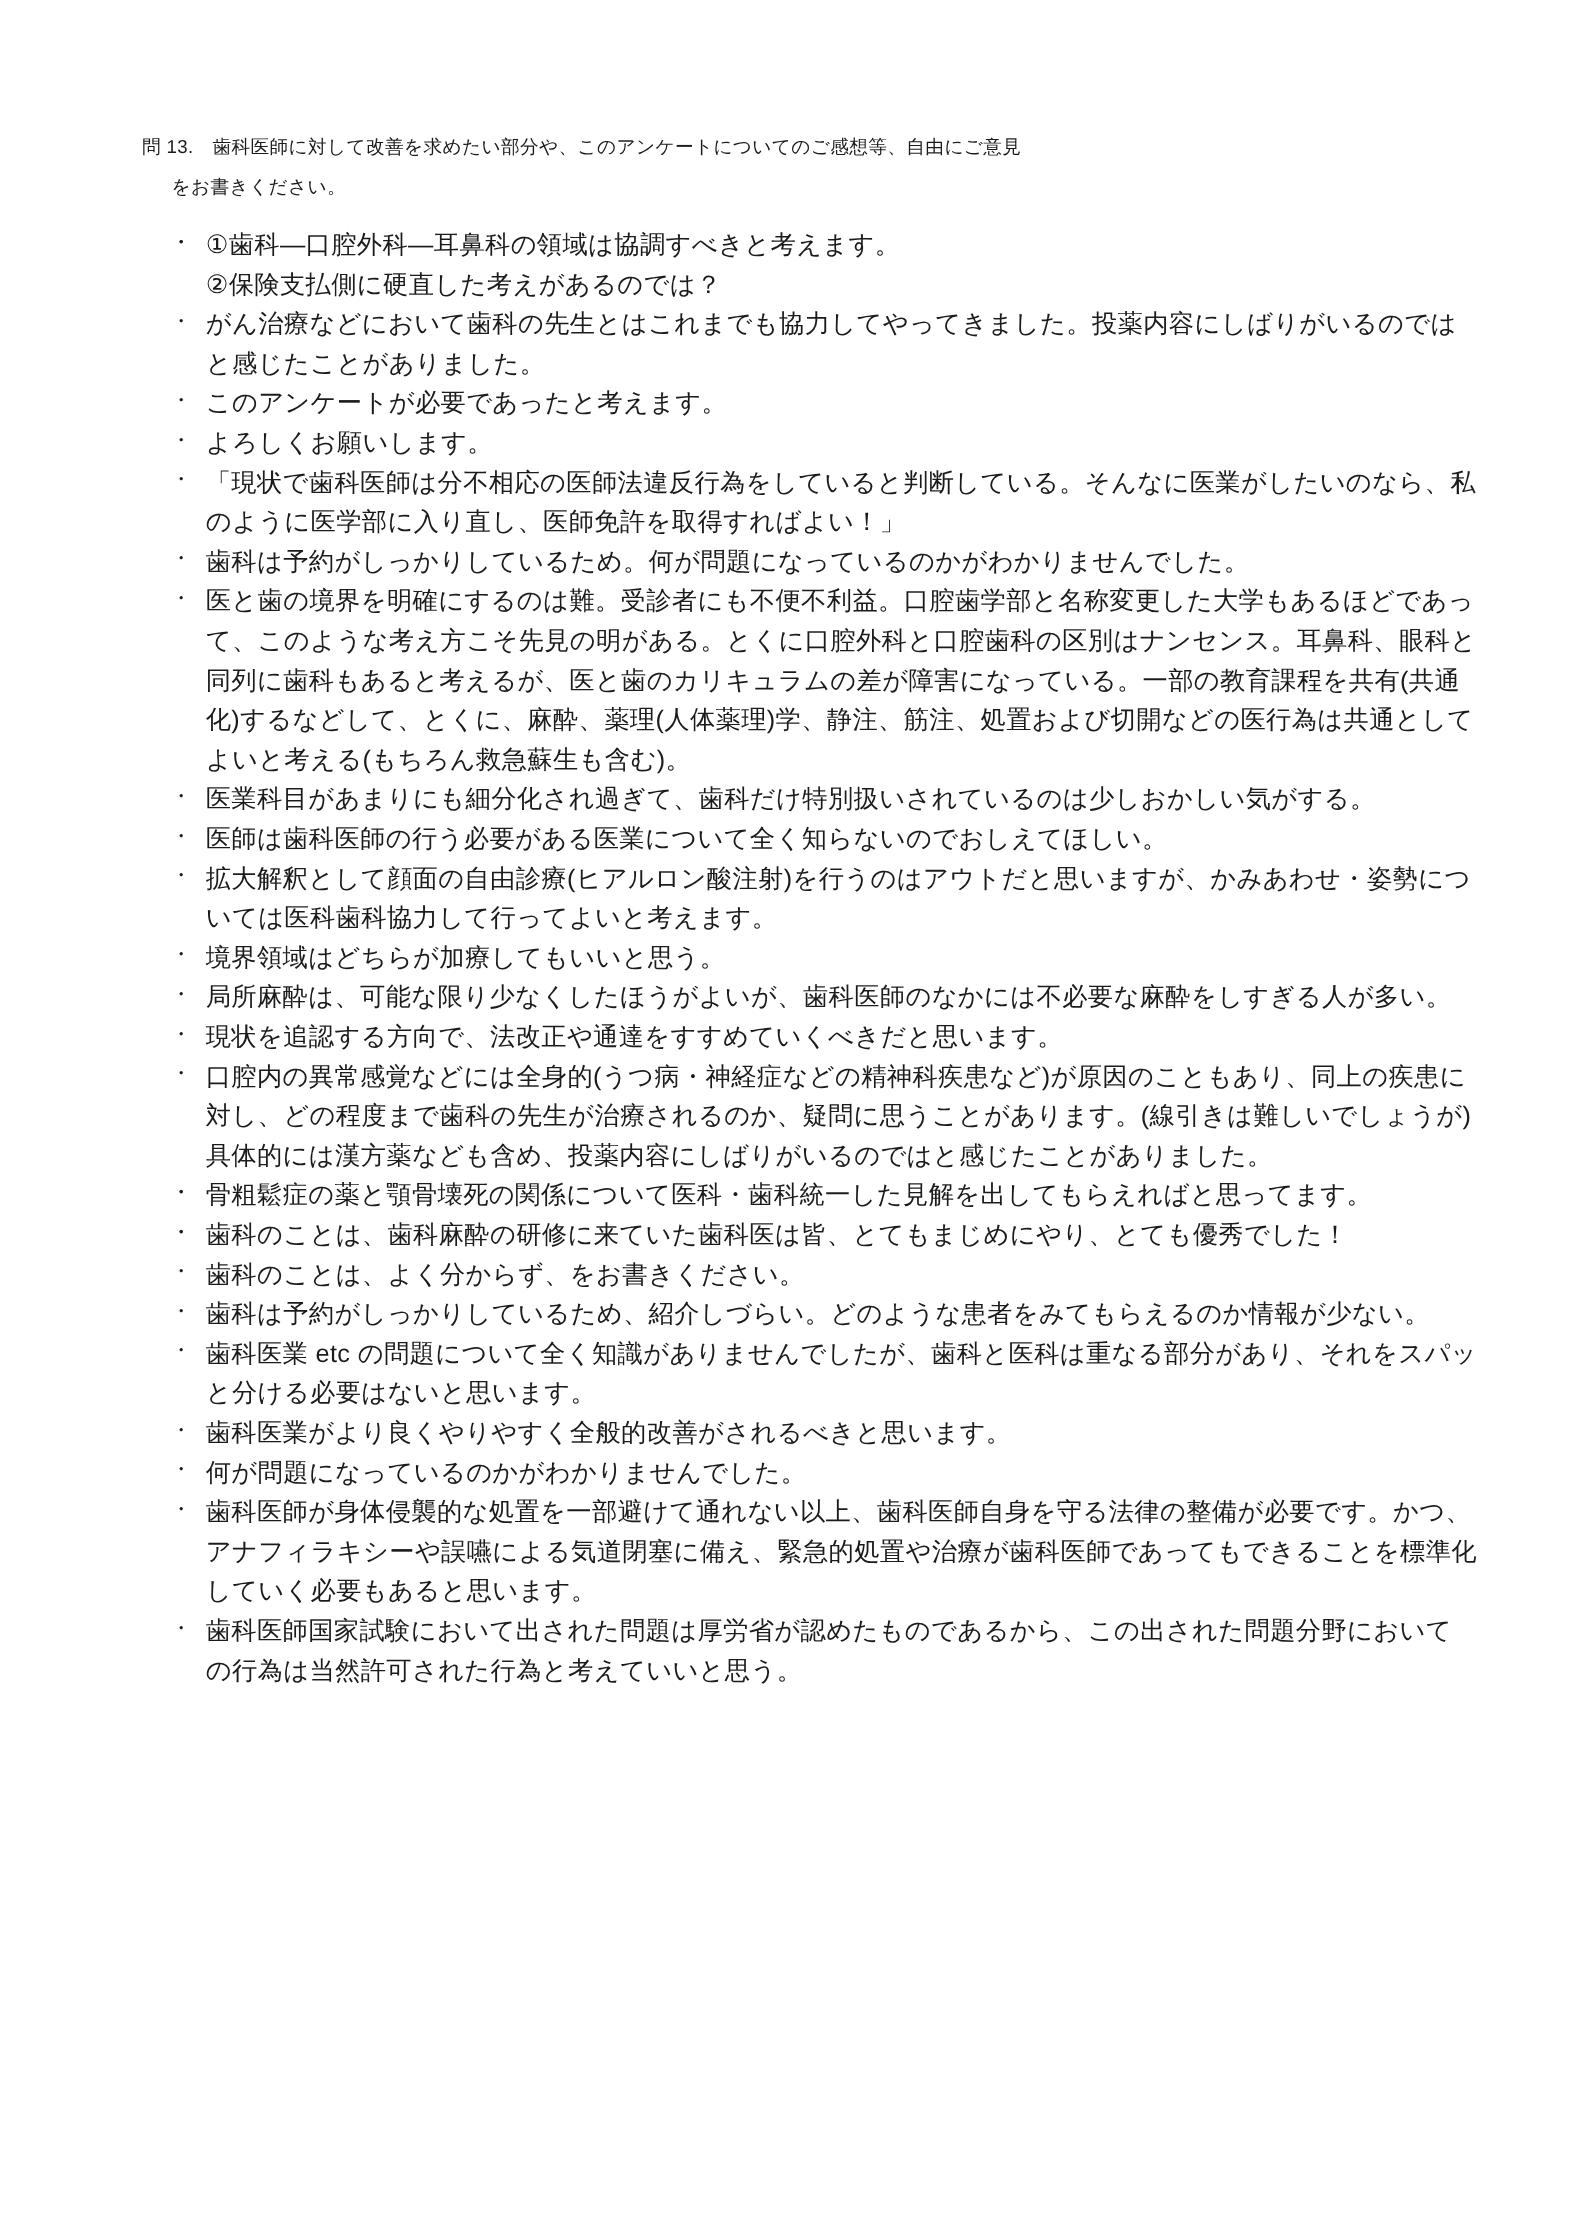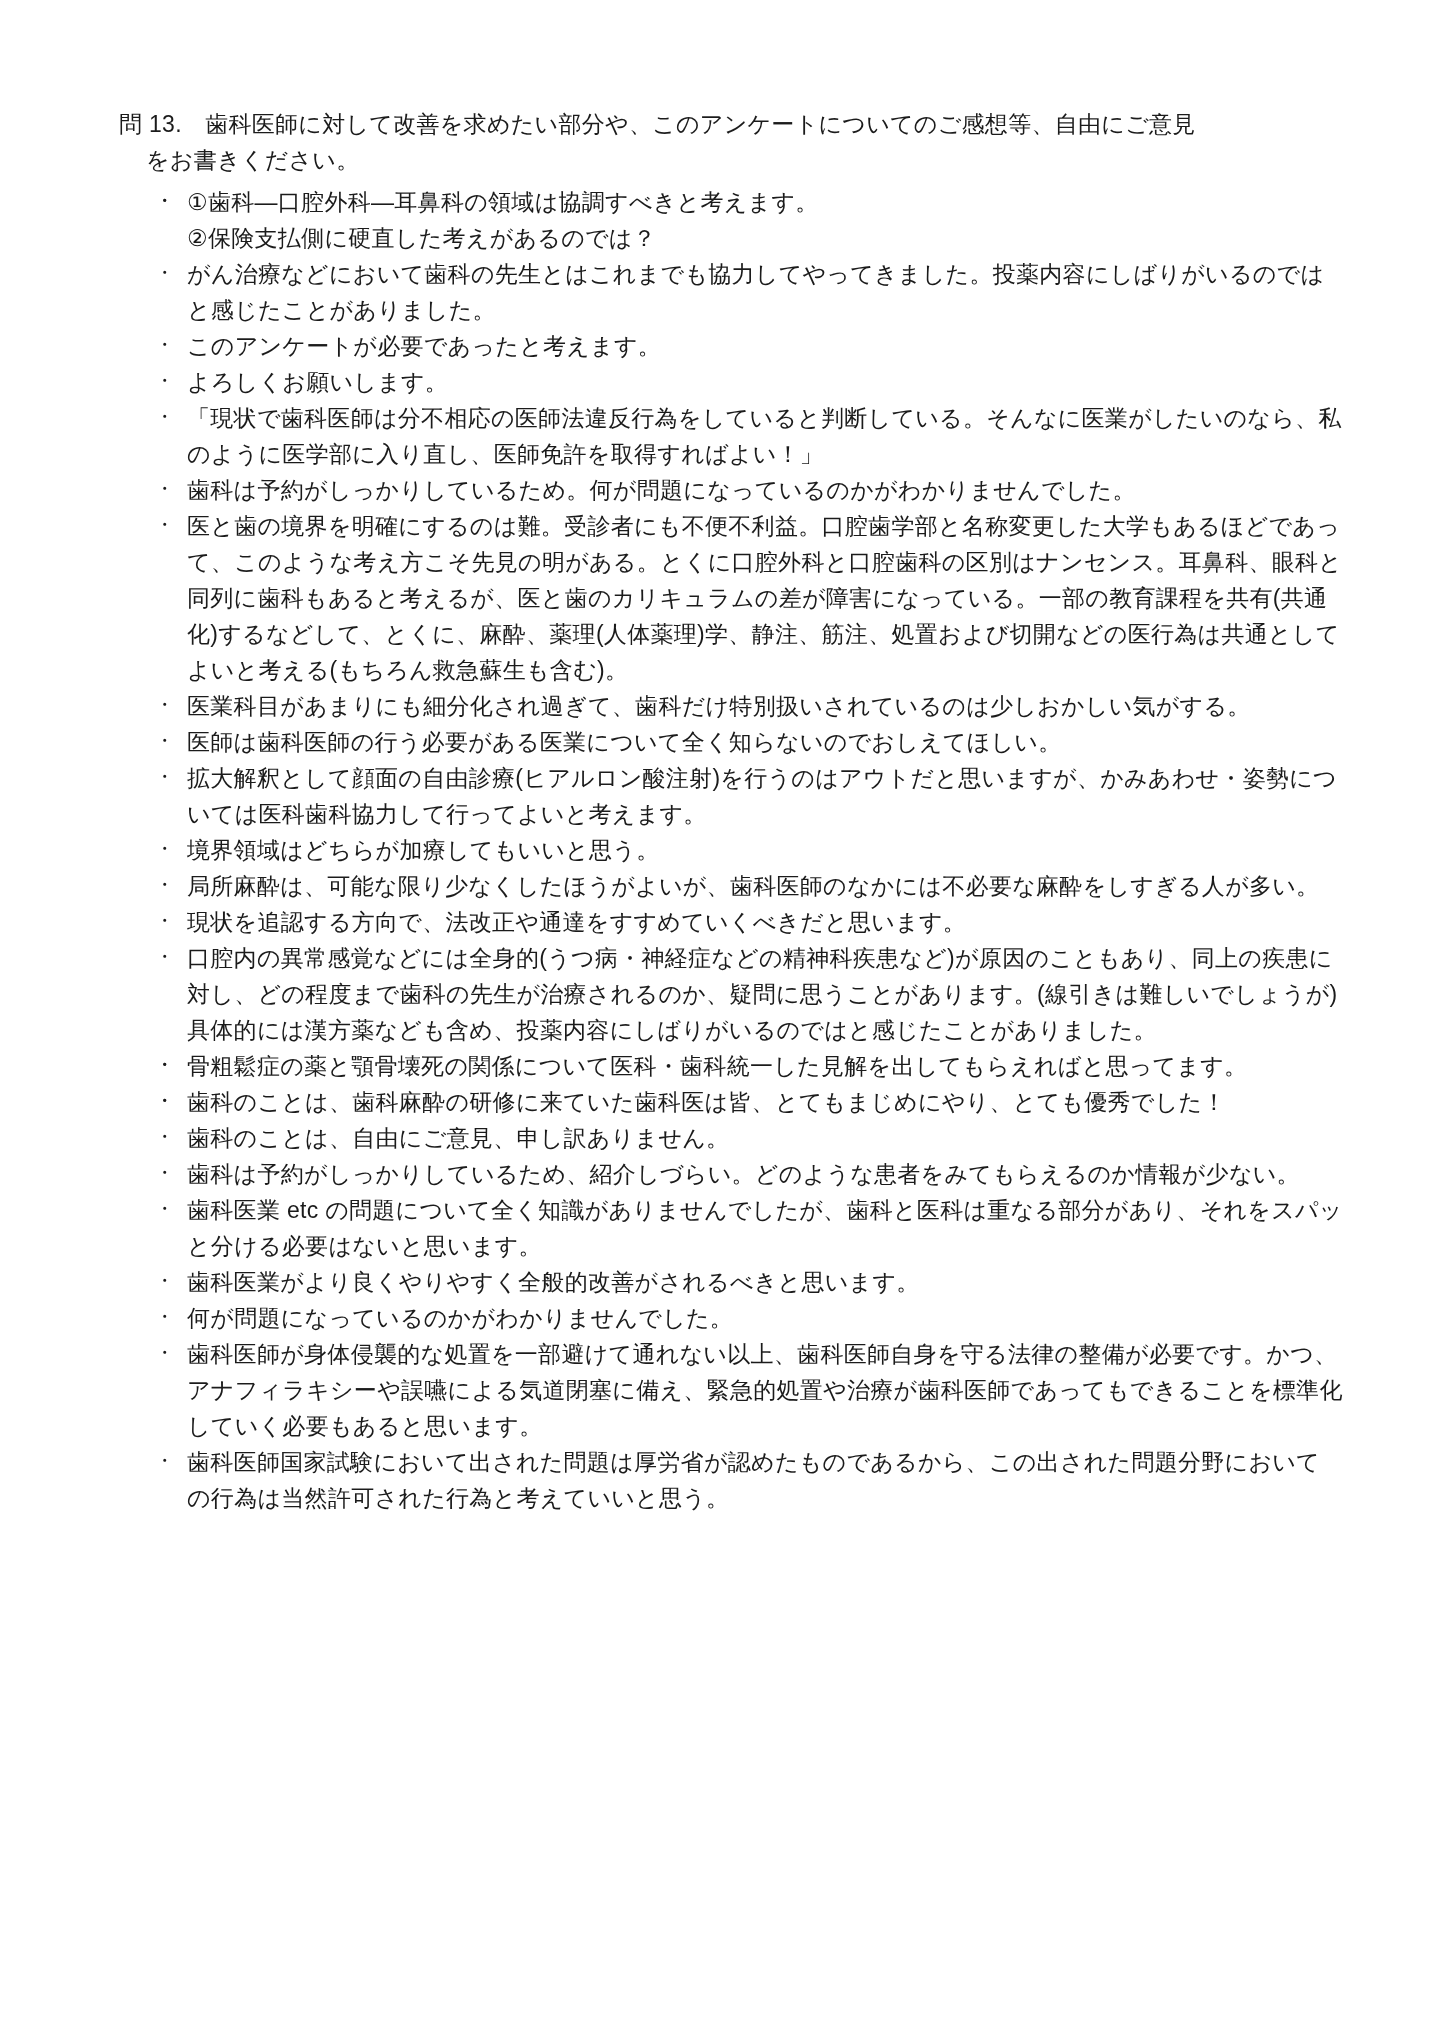--- a/index.html
+++ b/index.html
@@ -15,26 +15,26 @@
   .content {
     position: absolute;
     top: 100px;
     left: 113px;
     width: 1230px;
     font-size: 23px;
     line-height: 36px;
     letter-spacing: 0.3px;
   }
   .heading {
-    margin: 6px;
+    margin: 16px;
     padding-left: 27px;
     text-indent: -27px;
     white-space: pre-wrap;
     font-weight: normal;
-    font-size: 23px;
+    font-size: 17px;
   }
   ul.comments {
     list-style: none;
     margin: 0;
     padding: 0;
   }
   ul.comments > li {
     position: relative;
     padding-left: 74px;
     white-space: pre-wrap;
@@ -69,21 +69,21 @@
         <li><span class="dot">・</span><span>医師は歯科医師の行う必要がある医業について全く知らないのでおしえてほしい。</span></li>
         <li><span class="dot">・</span><span>拡大解釈として顔面の自由診療(ヒアルロン酸注射)を行うのはアウトだと思いますが、かみあわせ・姿勢については医科歯科協力して行ってよいと考えます。</span></li>
         <li><span class="dot">・</span><span>境界領域はどちらが加療してもいいと思う。</span></li>
         <li><span class="dot">・</span><span>局所麻酔は、可能な限り少なくしたほうがよいが、歯科医師のなかには不必要な麻酔をしすぎる人が多い。</span></li>
         <li><span class="dot">・</span><span>現状を追認する方向で、法改正や通達をすすめていくべきだと思います。</span></li>
         <li><span class="dot">・</span><span>口腔内の異常感覚などには全身的(うつ病・神経症などの精神科疾患など)が原因のこともあり、同上の疾患に対し、どの程度まで歯科の先生が治療されるのか、疑問に思うことがあります。(線引きは難しいでしょうが)具体的には漢方薬なども含め、投薬内容にしばりがいるのではと感じたことがありました。</span></li>
         <li><span class="dot">・</span></li>
         <li><span class="dot">・</span><span>骨粗鬆症の薬と顎骨壊死の関係について医科・歯科統一した見解を出してもらえればと思ってます。</span></li>
         <li><span class="dot">・</span></li>
         <li><span class="dot">・</span><span>歯科のことは、歯科麻酔の研修に来ていた歯科医は皆、とてもまじめにやり、とても優秀でした！</span></li>
-        <li><span class="dot">・</span><span>歯科のことは、自由にご意見、申し訳ありません。</span></li>
+        <li><span class="dot">・</span><span>歯科のことは、よく分からず、をお書きください。</span></li>
         <li><span class="dot">・</span><span>歯科は予約がしっかりしているため、紹介しづらい。どのような患者をみてもらえるのか情報が少ない。</span></li>
         <li><span class="dot">・</span><span>歯科医業 etc の問題について全く知識がありませんでしたが、歯科と医科は重なる部分があり、それをスパッと分ける必要はないと思います。</span></li>
         <li><span class="dot">・</span><span>歯科医業がより良くやりやすく全般的改善がされるべきと思います。</span></li>
         <li><span class="dot">・</span><span>何が問題になっているのかがわかりませんでした。</span></li>
         <li><span class="dot">・</span><span>歯科医師が身体侵襲的な処置を一部避けて通れない以上、歯科医師自身を守る法律の整備が必要です。かつ、アナフィラキシーや誤嚥による気道閉塞に備え、緊急的処置や治療が歯科医師であってもできることを標準化していく必要もあると思います。</span></li>
         <li><span class="dot">・</span><span>歯科医師国家試験において出された問題は厚労省が認めたものであるから、この出された問題分野においての行為は当然許可された行為と考えていいと思う。</span></li>
       </ul>
   </div>
 </div>
 

